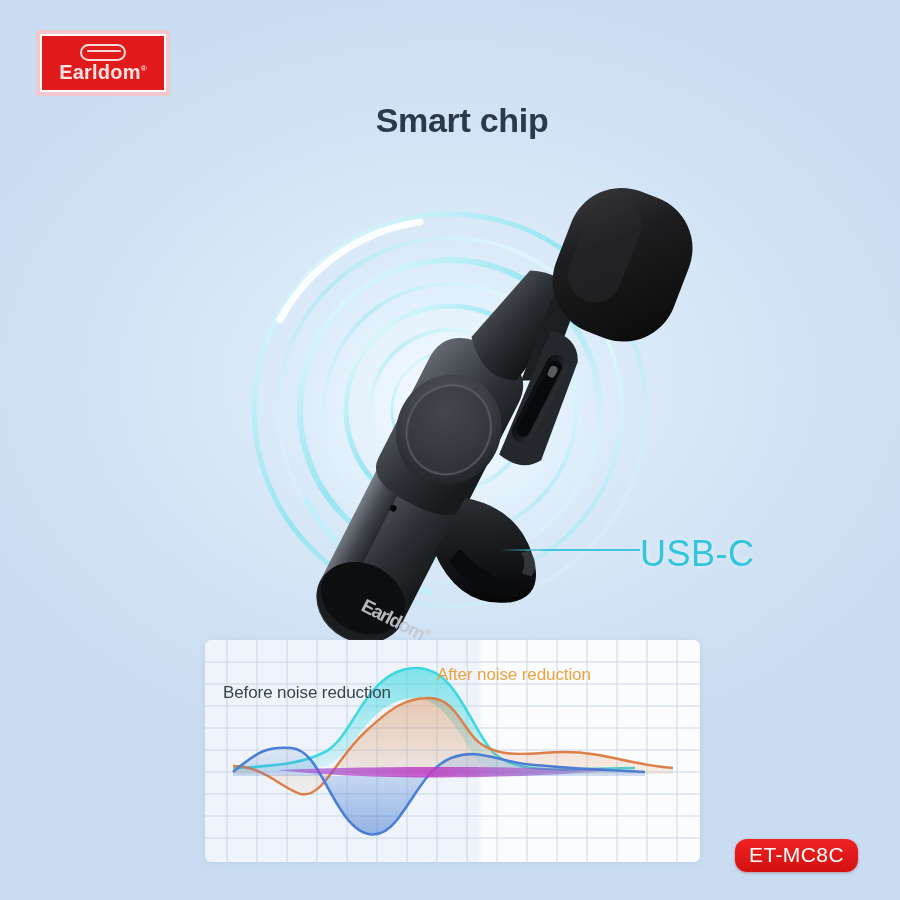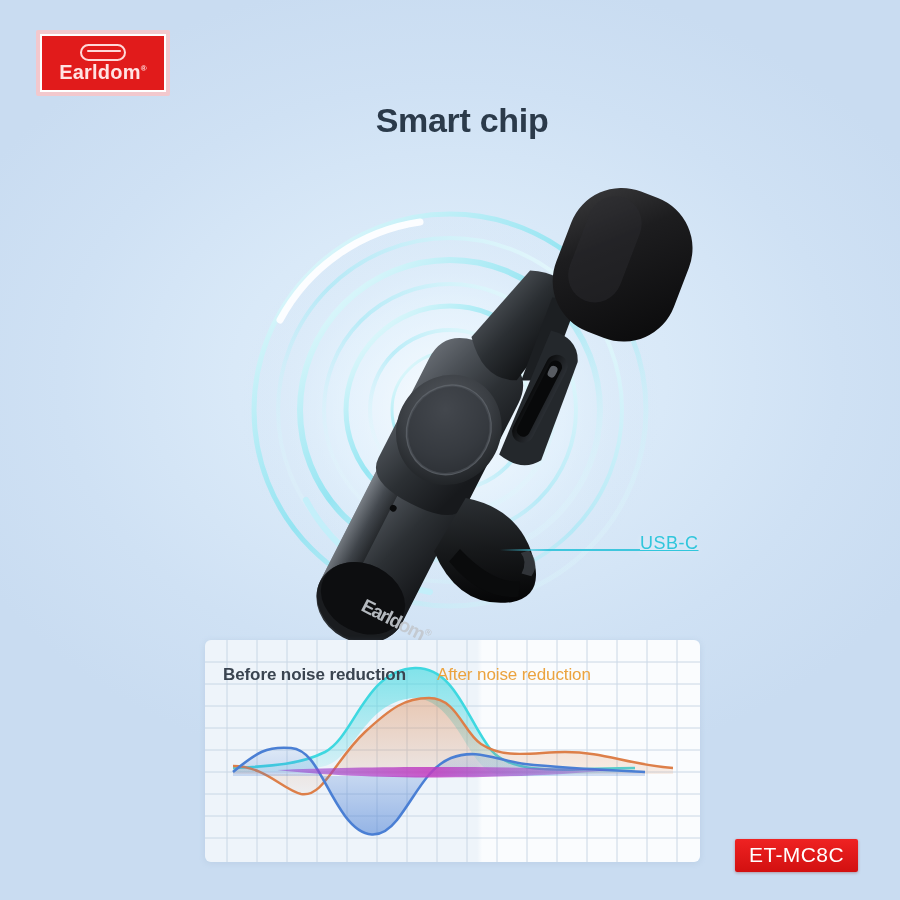--- a/index.html
+++ b/index.html
@@ -63,47 +63,46 @@
   
   .callout{
     position:absolute;left:640px;top:363px;
     display:flex;align-items:center;gap:0px;
   }
   .callout-line{
     position:absolute;left:-140px;top:16px;width:140px;height:2px;
     background:linear-gradient(90deg, rgba(60,190,220,0) 0%, #3fc6dd 35%, #3fc6dd 100%);
   }
   .callout-label{
-    color:#31c6dc;font-size:18px;font-weight:normal;letter-spacing:.5px;
+    color:#31c6dc;font-size:36px;font-weight:normal;letter-spacing:.5px;
     text-shadow:0 0 6px rgba(255,255,255,.55);
-    text-decoration:underline;
   }
 
   
   .wave-card{
     position:absolute;left:205px;top:640px;width:495px;height:222px;
     border-radius:6px;
     background:linear-gradient(90deg,#eef4fa 0%,#eef4fa 55%,#fafcfe 56%,#fafcfe 100%);
     box-shadow:0 1px 6px rgba(120,150,180,.18);
     overflow:hidden;
   }
   .wave-grid{position:absolute;inset:0;}
   .wave-svg{position:absolute;inset:0;}
   .wave-label{
     position:absolute;font-size:17px;letter-spacing:-.1px;white-space:nowrap;
   }
-  .lbl-before{left:18px;top:25px;color:#3a4450;font-weight:bold;}
+  .lbl-before{left:18px;top:43px;color:#3a4450;}
   .lbl-after{left:232px;top:25px;color:#eba33f;}
 
   
   .badge{
     position:absolute;left:735px;top:839px;
     background:linear-gradient(180deg,#ef2222 0%,#d21010 100%);
     color:#ffffff;font-size:21px;letter-spacing:.4px;
-    padding:4px 14px 5px;border-radius:2px;
+    padding:4px 14px 5px;border-radius:12px;
     box-shadow:0 1px 3px rgba(120,20,20,.35);
   }
 </style>
 </head>
 <body>
 
 <div class="page">
 
   <div class="logo">
     <div class="logo-inner">

